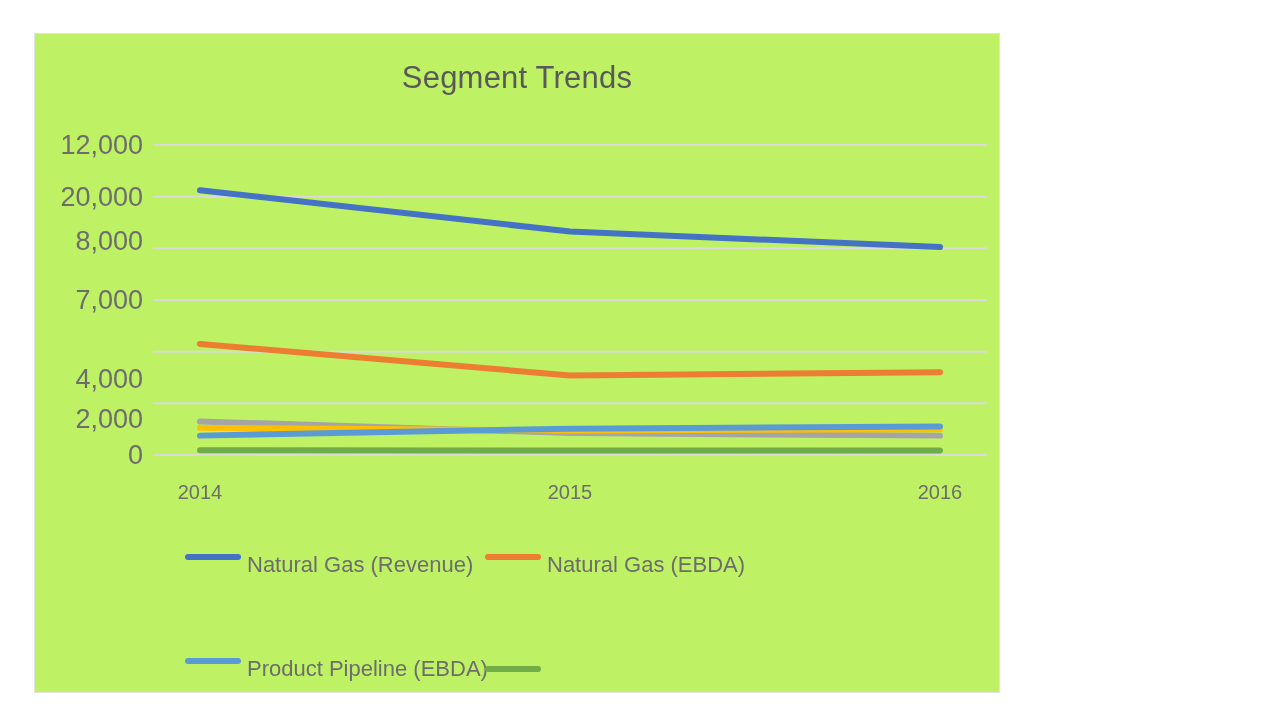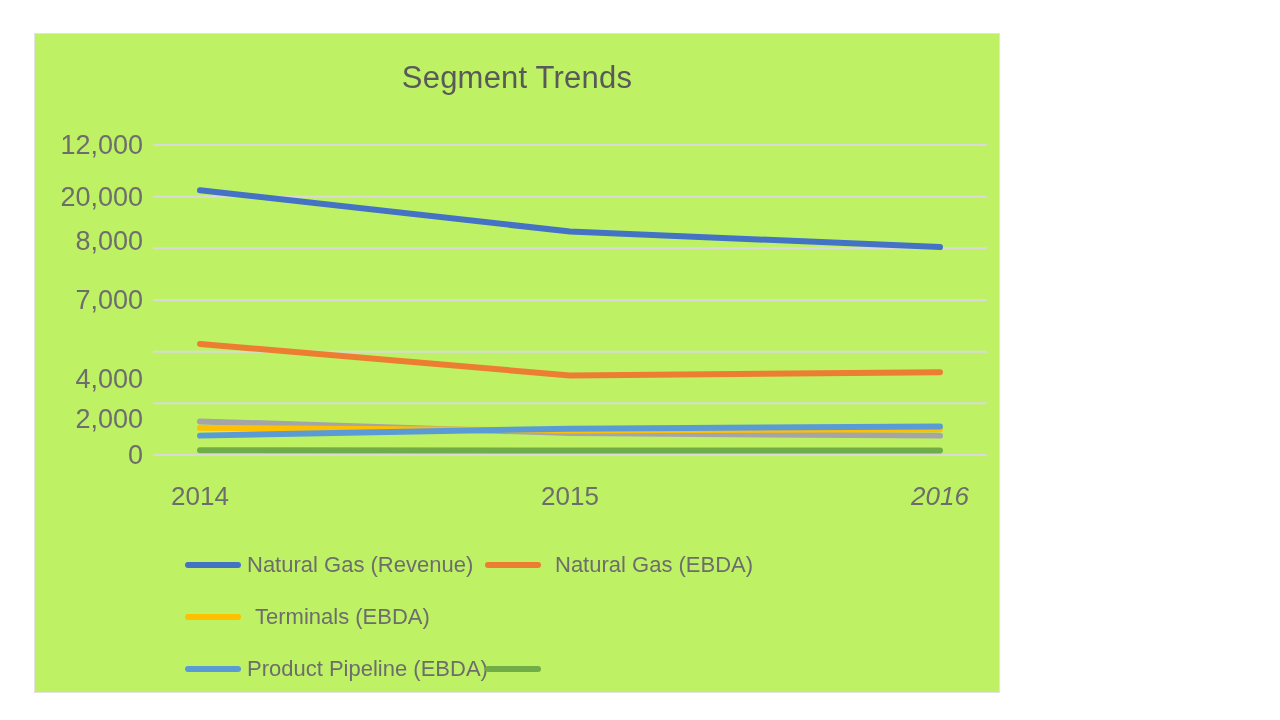--- a/index.html
+++ b/index.html
@@ -83,21 +83,21 @@
     left: 0;
     top: 0;
     width: 966px;
     height: 660px;
   }
   .x-tick {
     position: absolute;
     top: 447px;
     width: 160px;
     text-align: center;
-    font-size: 26px;
+    font-size: 20px;
     color: #6d6d6d;
     transform: translateX(-50%);
     white-space: nowrap;
     font-family: "Liberation Sans", sans-serif;
   }
 
   
   #legend {
     position: absolute;
     left: 150px;
@@ -106,25 +106,24 @@
   }
   .legend-row {
     display: flex;
     flex-direction: row;
     align-items: center;
     height: 52px;
   }
   .legend-entry {
     display: flex;
     flex-direction: row;
-    align-items: center;
     white-space: nowrap;
   }
   .legend-entry.col-a { width: 300px; }
-  .legend-entry.col-b { width: 300px; gap: 8px; }
+  .legend-entry.col-b { width: 300px; }
   .legend-swatch {
     width: 56px;
     height: 6px;
     border-radius: 3px;
     flex: 0 0 auto;
     margin-right: 6px;
   }
   .legend-label {
     font-size: 22px;
     color: #6d6d6d;
@@ -166,39 +165,35 @@
       <div class="y-tick" style="top: 162.667px;">20,000</div>
       <div class="y-tick" style="top: 207px;">8,000</div>
       <div class="y-tick" style="top: 266px;">7,000</div>
       <div class="y-tick" style="top: 302px; margin-top: 43px;">4,000</div>
       <div class="y-tick" style="top: 385px;">2,000</div>
       <div class="y-tick" style="top: 421px;">0</div>
     </div>
   <div id="x-tick-labels">
       <div class="x-tick" style="left: 165px;">2014</div>
       <div class="x-tick" style="left: 535px;">2015</div>
-      <div class="x-tick" style="left: 905px; font-style: italic;">2016</div>
+      <div class="x-tick" style="left: 905px;">2016</div>
     </div>
 
   <div id="legend">
       <div class="legend-row">
         <div class="legend-entry col-a">
           <span class="legend-swatch" style="background: rgb(68, 114, 196);"></span>
           <span class="legend-label">Natural Gas (Revenue)</span>
         </div>
         <div class="legend-entry col-b">
           <span class="legend-swatch" style="background: rgb(237, 125, 49);"></span>
           <span class="legend-label">Natural Gas (EBDA)</span>
         </div>
       </div>
       <div class="legend-row">
-        <div class="legend-entry col-b">
-          <span class="legend-swatch" style="background: rgb(255, 192, 0);"></span>
-          <span class="legend-label">Terminals (EBDA)</span>
-        </div>
       </div>
       <div class="legend-row">
         <div class="legend-entry col-a">
           <span class="legend-swatch" style="background: rgb(91, 155, 213);"></span>
           <span class="legend-label">Product Pipeline (EBDA)</span>
         </div>
         <div class="legend-entry col-b">
           <span class="legend-swatch" style="background: rgb(112, 173, 71);"></span>
         </div>
       </div>

